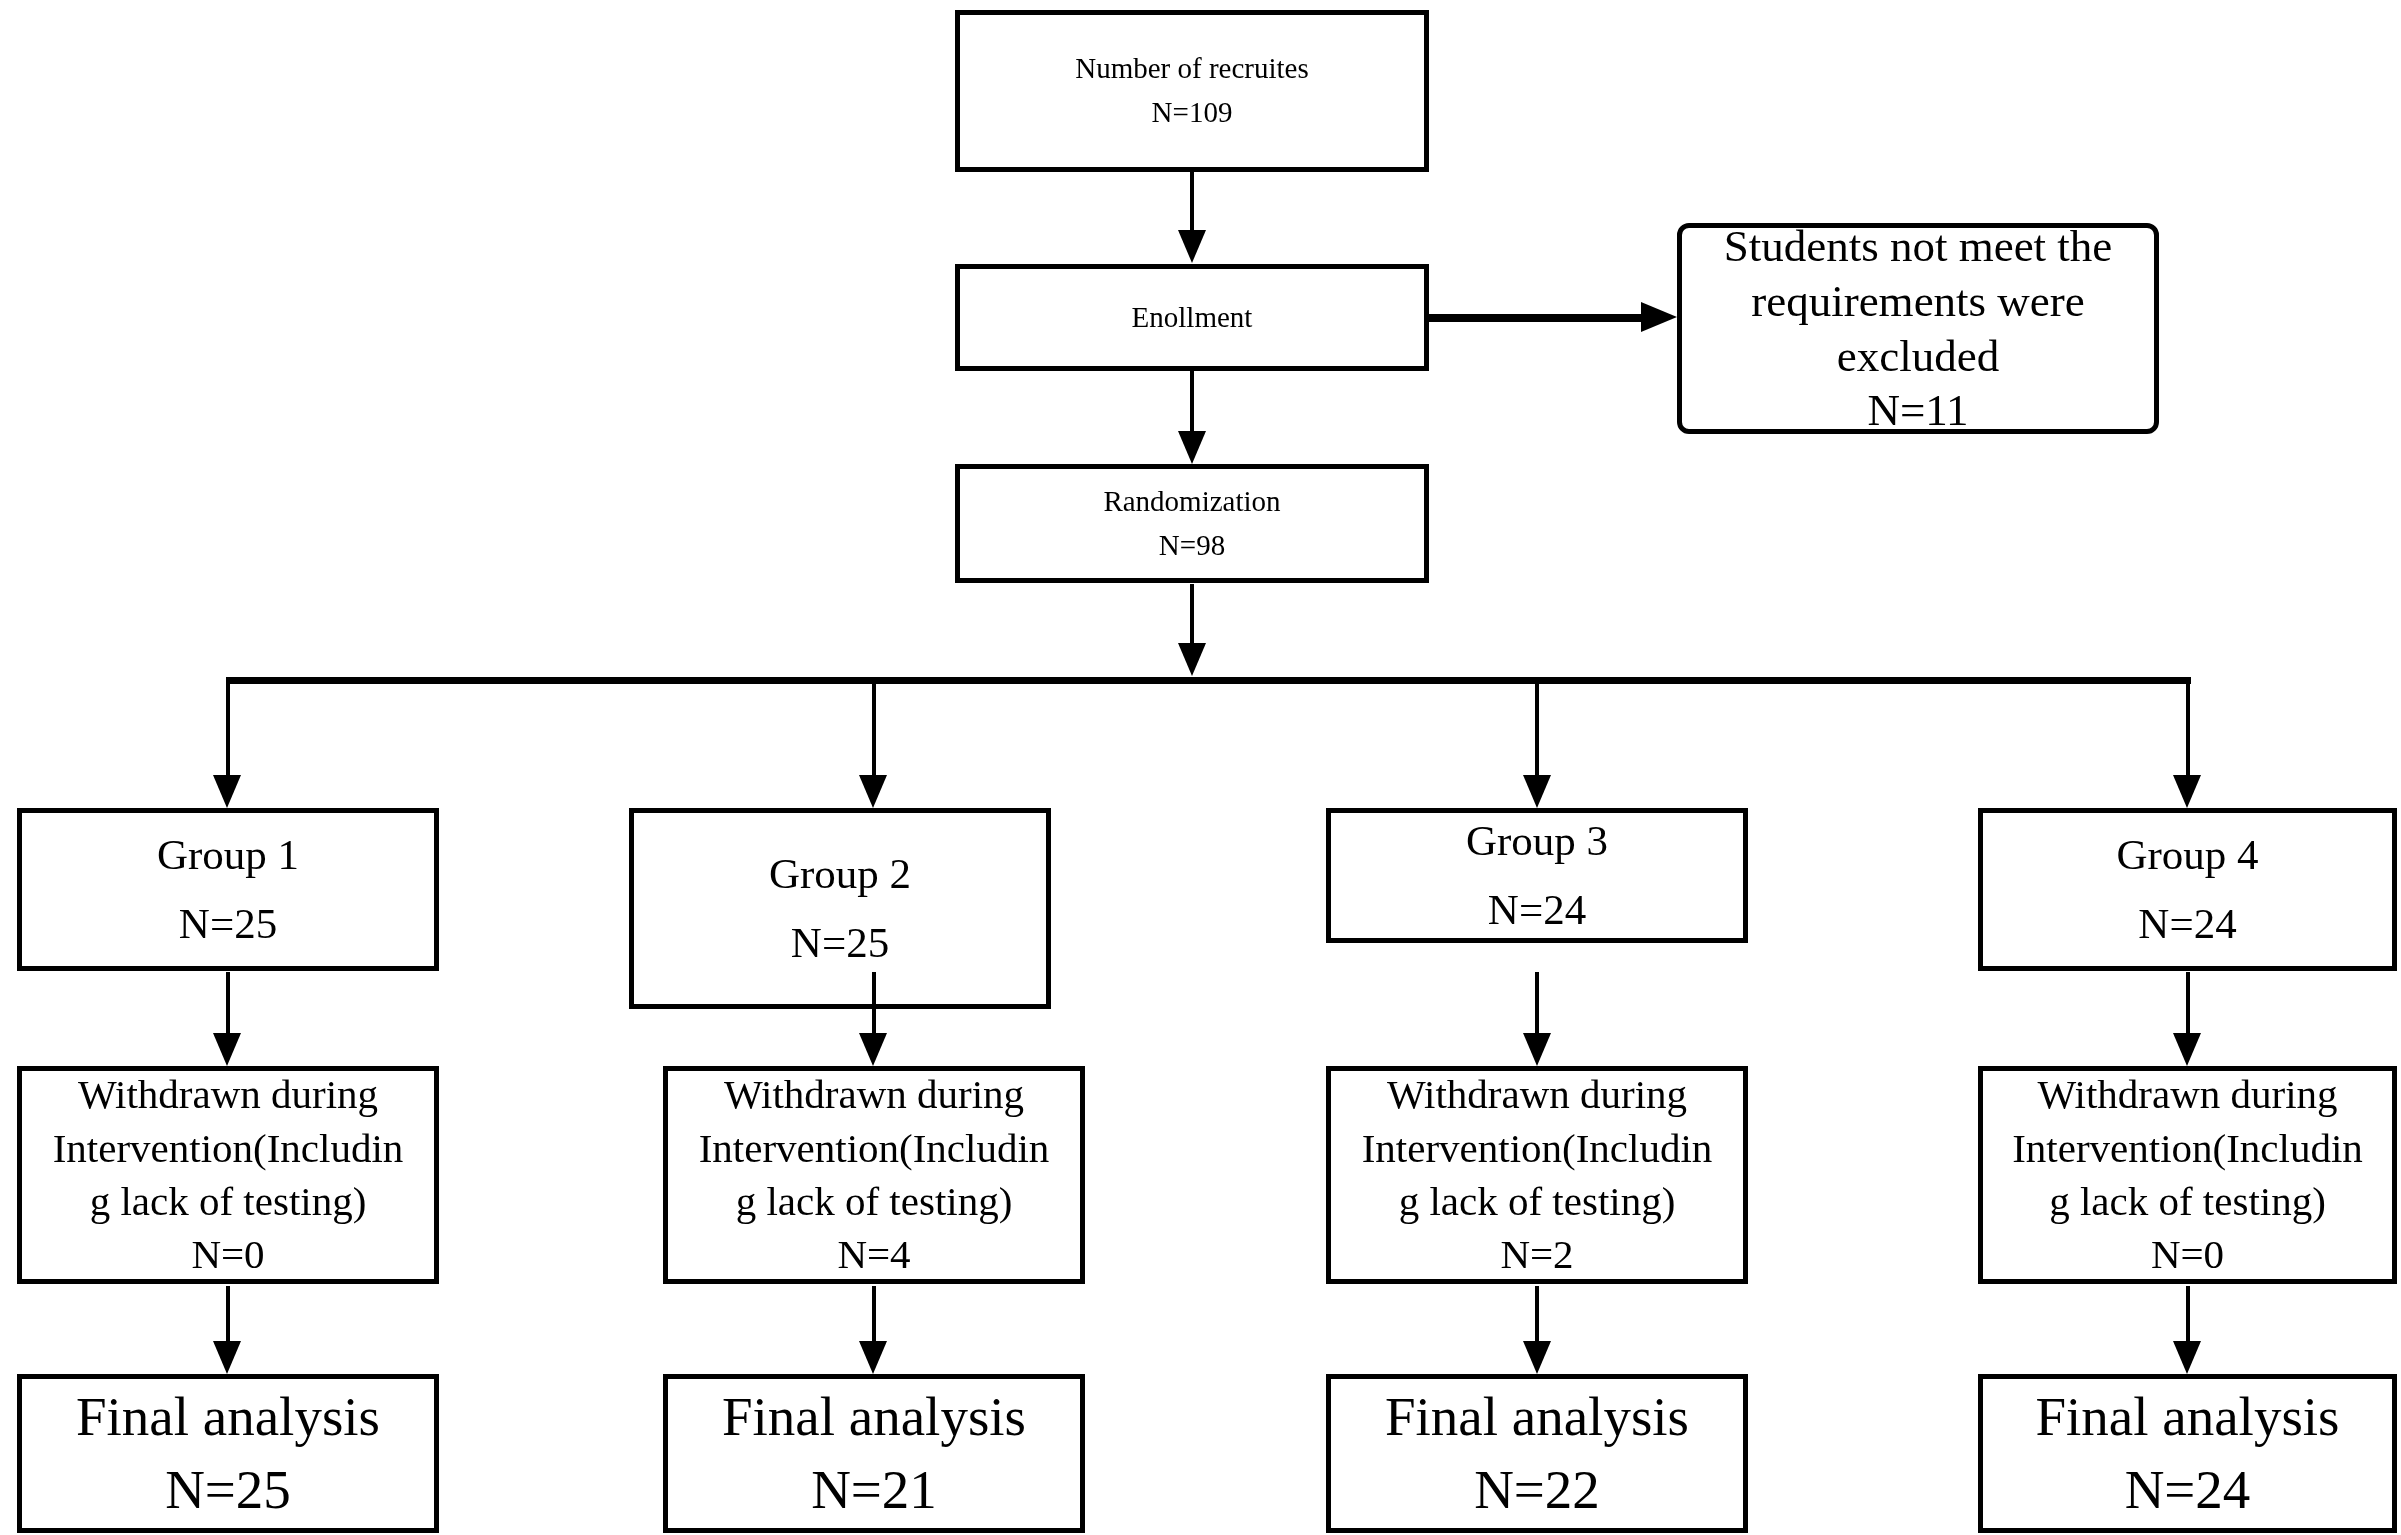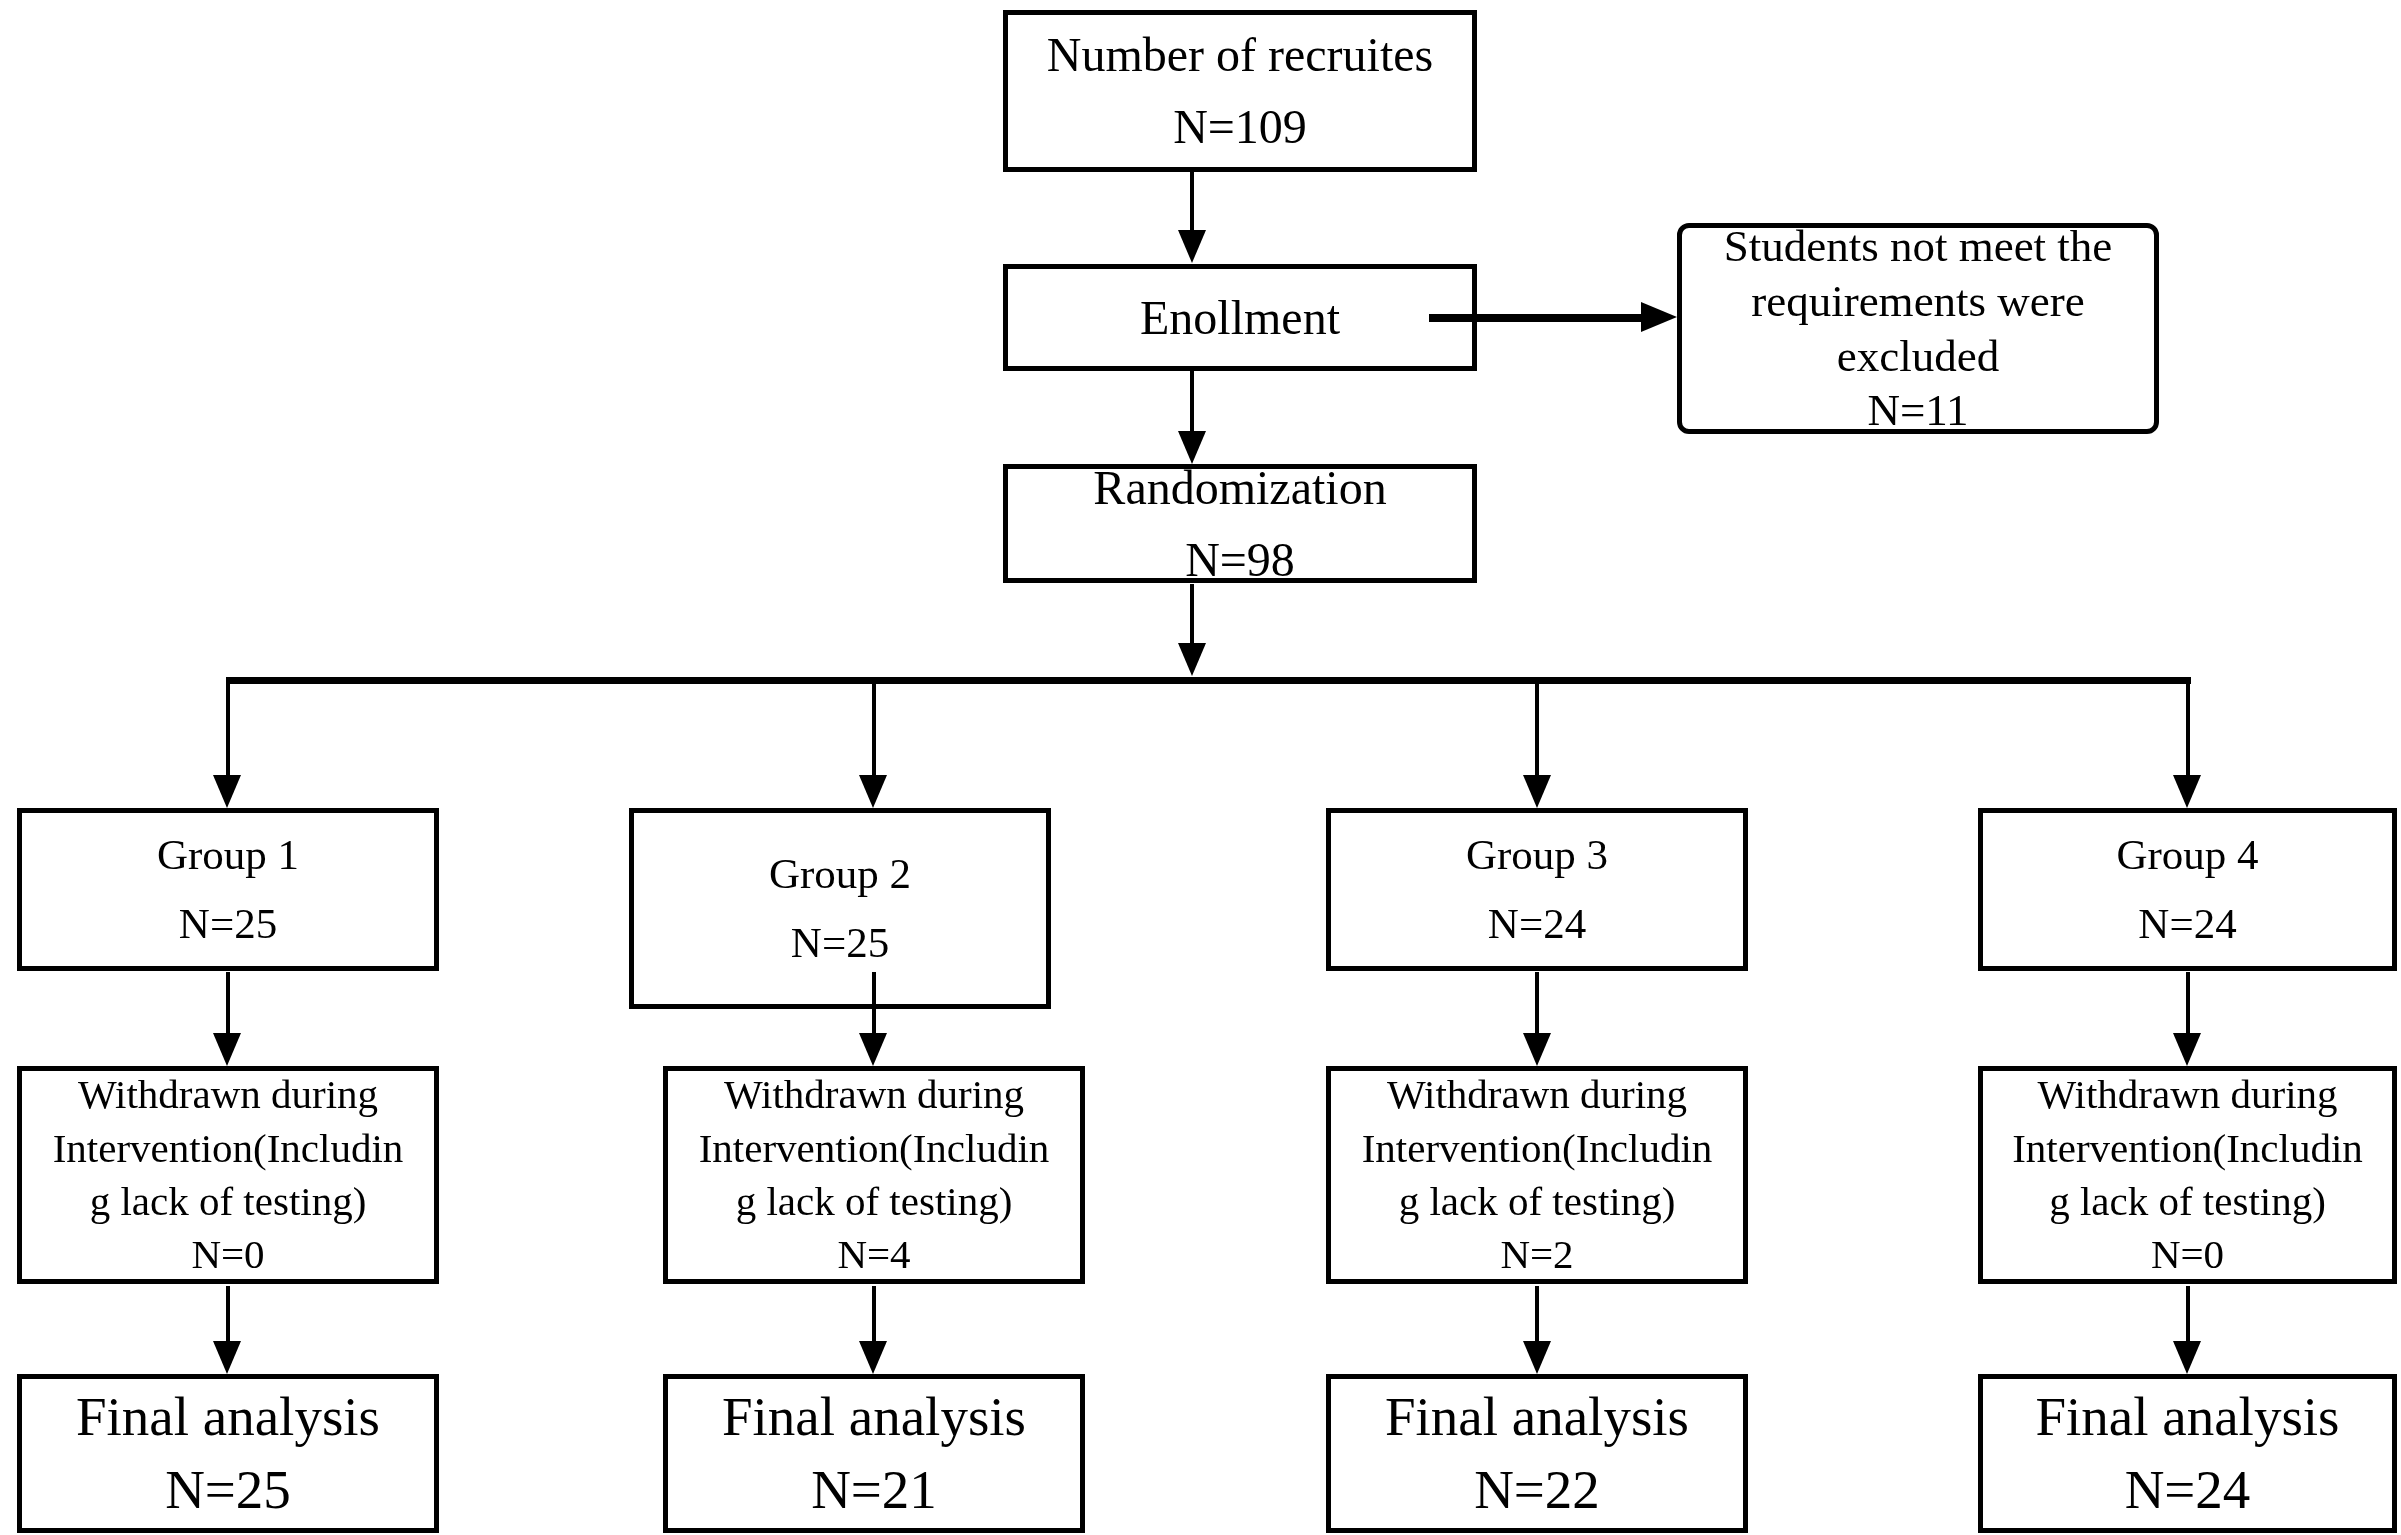--- a/index.html
+++ b/index.html
@@ -18,21 +18,21 @@
     position: absolute;
     box-sizing: border-box;
     border: 5.4px solid #000;
     background: #fff;
     display: flex;
     flex-direction: column;
     align-items: center;
     justify-content: center;
     text-align: center;
   }
-  .mid  { font-size: 48px; line-height: 1.5; margin-left: 48px; }
+  .mid  { font-size: 29px; line-height: 1.5; }
   .excl { font-size: 45px; line-height: 1.22; padding: 0 30px; border-radius: 12px; }
   .grp  { font-size: 43px; line-height: 1.32; gap: 12px; }
   .wd   { font-size: 41px; line-height: 1.3; padding: 0 25px; }
   .wd .lbl { overflow-wrap: break-word; word-break: break-word; width: 100%; }
   .fin  { font-size: 55px; line-height: 1.32; }
   .lbl, .cnt { width: 100%; }
   
   .shaft-v { position: absolute; width: 3.6px; background: #000; }
   .shaft-h { position: absolute; height: 7.8px; background: #000; }
   .bar     { position: absolute; height: 7.2px; background: #000; }
@@ -97,21 +97,21 @@
   <div class="head-down" style="left:2173px; top:775px"></div>
 
   <div class="box grp" style="left:17px; top:808px; width:422px; height:163px">
     <div class="lbl">Group 1</div>
     <div class="cnt">N=25</div>
   </div>
   <div class="box grp" style="left:629px; top:808px; width:422px; height:201px">
     <div class="lbl">Group 2</div>
     <div class="cnt">N=25</div>
   </div>
-  <div class="box grp" style="left:1326px; top:808px; width:422px; height:163px">
+  <div class="box grp" style="left:1326px; top:808px; width:422px; height:135px">
     <div class="lbl">Group 3</div>
     <div class="cnt">N=24</div>
   </div>
   <div class="box grp" style="left:1978px; top:808px; width:419px; height:163px">
     <div class="lbl">Group 4</div>
     <div class="cnt">N=24</div>
   </div>
 
   <div class="shaft-v" style="left:226px;  top:972px; height:63px"></div>
   <div class="head-down" style="left:213px;  top:1033px"></div>

